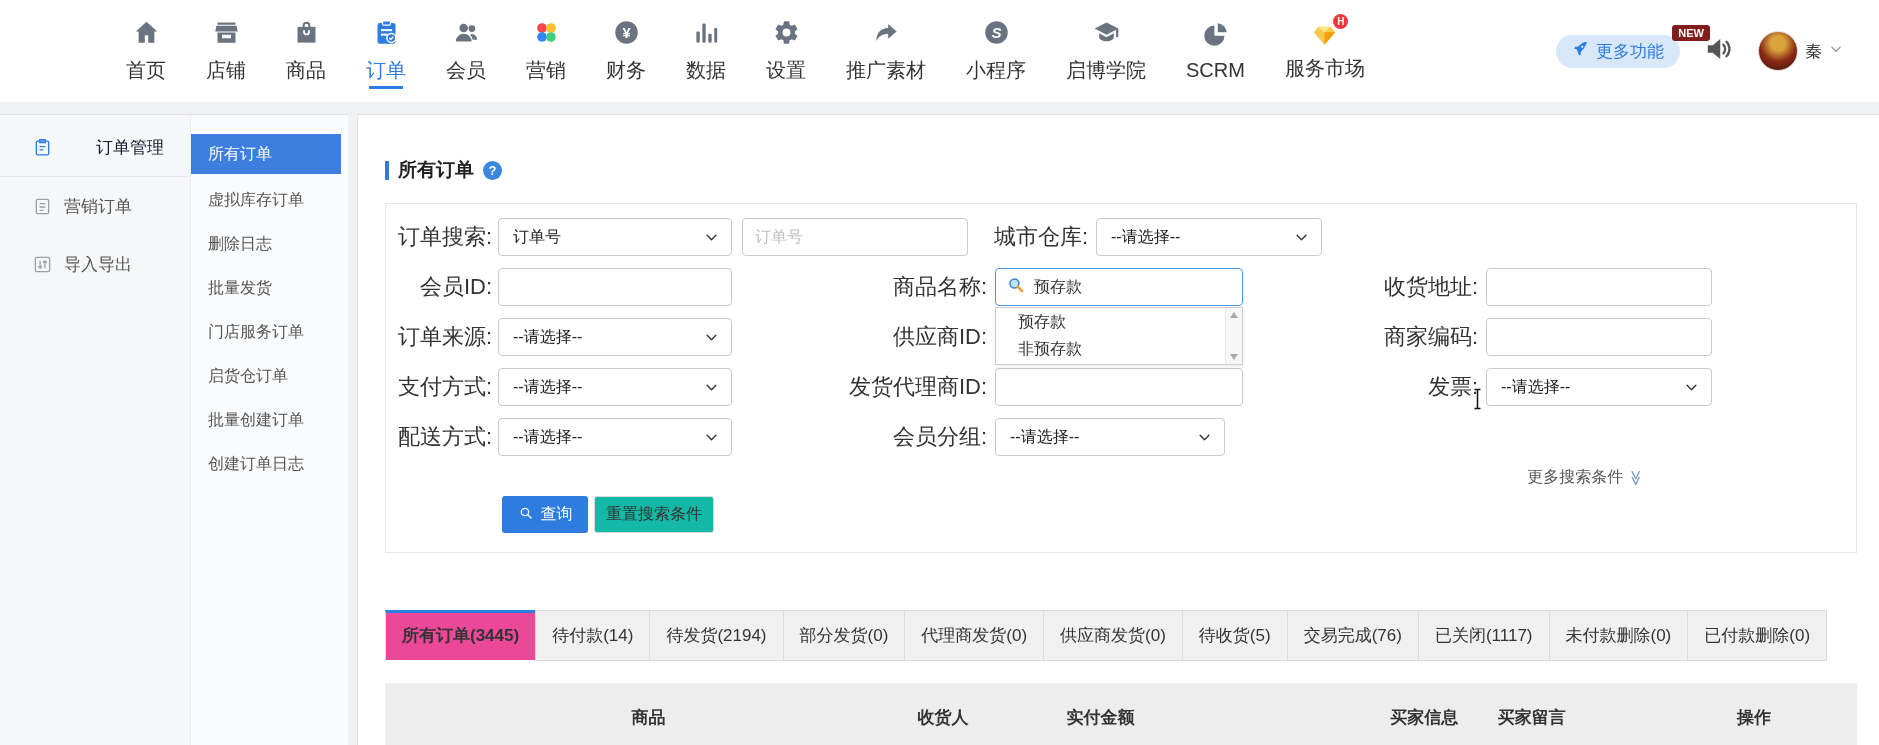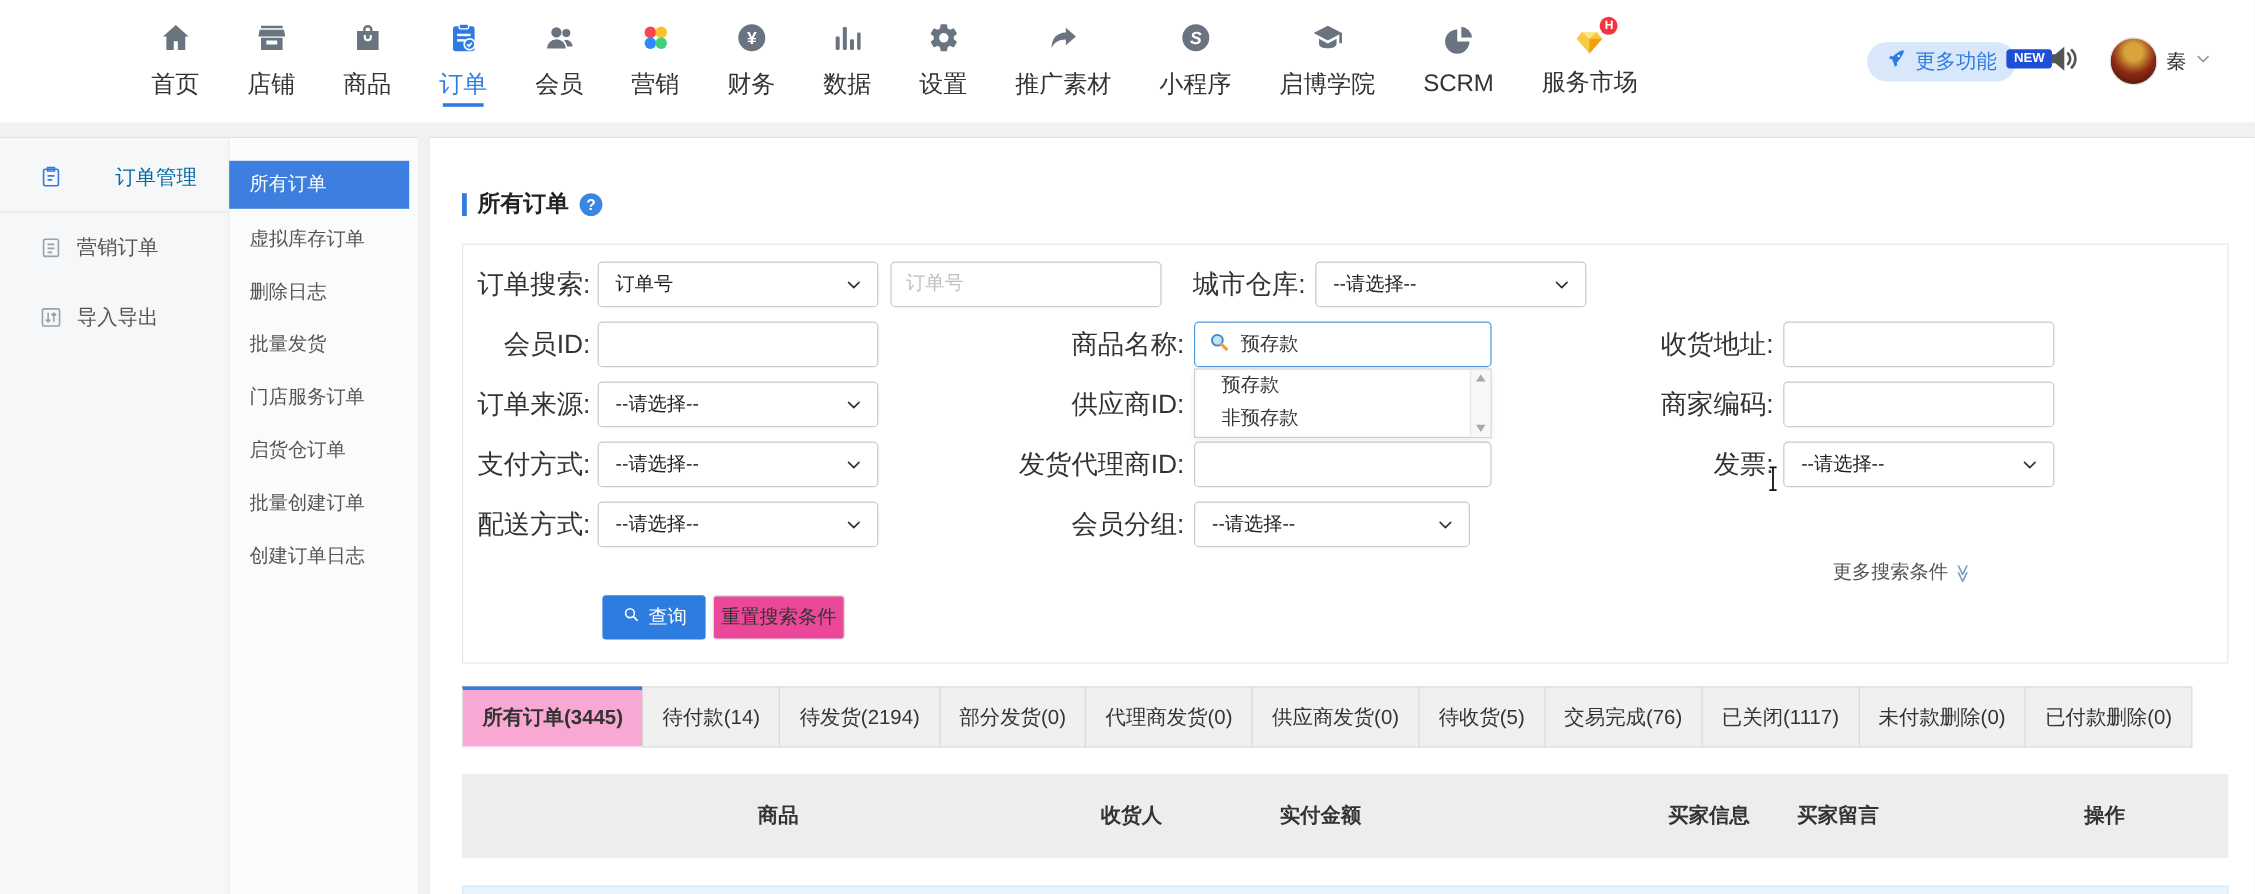--- a/index.html
+++ b/index.html
@@ -19,36 +19,36 @@
   .nav-item.active .nav-label { color:#2e7ce0; }
   .nav-item.active::after { content:""; position:absolute; bottom:13px; left:50%;
     transform:translateX(-50%); width:34px; height:3px; background:#2e7ce0; }
   .icon-wrap { position:relative; height:27px; }
   .h-badge { position:absolute; top:-7px; right:-10px; width:15px; height:15px; border-radius:50%;
     background:#f5353d; color:#fff; font-size:10px; font-weight:bold; display:flex;
     align-items:center; justify-content:center; }
   .nav-right { margin-left:auto; display:flex; align-items:center; gap:24px; }
   .more-pill { position:relative; height:33px; padding:0 16px; border-radius:17px; background:#d9e7fa;
     color:#2e7ce0; font-size:17px; display:flex; align-items:center; gap:7px; cursor:pointer; }
-  .new-badge { position:absolute; top:-10px; right:-30px; background:#1d4ed8; color:#fff;
-    font-size:11px; font-weight:bold; padding:2px 6px; border-radius:3px;margin-top:16px; }
+  .new-badge { position:absolute; top:-10px; right:-30px; background:#7f1d1d; color:#fff;
+    font-size:11px; font-weight:bold; padding:2px 6px; border-radius:3px; }
   .avatar { width:40px; height:40px; border-radius:50%;
     background:radial-gradient(circle at 50% 30%, #d9a43c 0 22%, #8a2a14 55%, #401008 100%);
     border:1px solid #ddd; }
   .user-box { display:flex; align-items:center; gap:7px; cursor:pointer; }
   .user-name { font-size:17px; color:#333; }
 
   
   .layout { display:flex; height:643px; padding-top:12px; background:#f0f1f3; }
   .sidebar { width:190px; background:#f6f7f8; border-top:1px solid #e2e2e2; padding-top:4px; }
   .side-item { height:58px; display:flex; align-items:center; gap:12px; padding-left:33px;
     font-size:17px; color:#555; cursor:pointer; }
   .side-item.first { border-bottom:1px solid #e8e8e8; }
   .side-item .sico { width:19px; height:19px; color:#9aa1a9; }
-  .side-item.active { color:#0369a1;gap:44px; }
+  .side-item.active { color:#0f172a;gap:44px; }
   .side-item.active .sico { color:#2e7ce0; }
 
   .submenu { width:158px; background:#fafbfc; border-top:1px solid #e2e2e2;
     border-left:1px solid #ececec; padding-top:19px; }
   .sub-item { height:44px; line-height:44px; padding-left:17px; font-size:16px; color:#555; cursor:pointer; }
   .sub-item.active { width:150px; height:40px; line-height:40px; background:#3e7edf; color:#fff; margin-bottom:4px; }
 
   .main { flex:1; margin-left:9px; background:#fff; border-top:1px solid #e2e2e2;
     border-left:1px solid #e3e3e3; padding:0 23px 0 27px; overflow:hidden; }
 
@@ -80,33 +80,33 @@
     border-left:1px solid #e8e8e8; display:flex; flex-direction:column; justify-content:space-between;
     align-items:center; padding:4px 0; }
   .tri-up { width:0; height:0; border-left:4px solid transparent; border-right:4px solid transparent;
     border-bottom:6px solid #a9a9a9; cursor:pointer; }
   .tri-dn { width:0; height:0; border-left:4px solid transparent; border-right:4px solid transparent;
     border-top:6px solid #a9a9a9; cursor:pointer; }
 
   .btn-search { position:absolute; left:116px; top:292px; width:86px; height:37px; background:#2e7ce0;
     border:none; border-radius:3px; color:#fff; font-size:16px; display:flex; align-items:center;
     justify-content:center; gap:7px; cursor:pointer; }
-  .btn-reset { position:absolute; left:208px; top:292px; width:110px; height:37px; background:#ec4899;
+  .btn-reset { position:absolute; left:208px; top:292px; width:120px; height:37px; background:#14b8a6;
     border:1px solid #d9d9d9; border-radius:3px; color:#333; font-size:16px; cursor:pointer; }
   .more-link { position:absolute; right:212px; top:263px; font-size:16px; color:#555; cursor:pointer;
     display:flex; align-items:center; gap:5px; }
   .dbl-chev { display:inline-block; transform:rotate(90deg); color:#7d9cc0; font-size:15px; }
   .ibeam { position:absolute; left:1086px; top:184px; z-index:12; }
 
   
   .tabs { display:flex; margin-top:19px; align-items:flex-end; }
   .tab { height:51px; line-height:49px; padding:0 16px; background:#f0f0f0; border:1px solid #dcdcdc;
     margin-left:-1px; font-size:17px; color:#333; white-space:nowrap; cursor:pointer; }
-  .tab.active { background:#f9a8d4; border-top:3px solid #2e7ce0; border-bottom:1px solid #fff;
-    line-height:45px; font-weight:bold; margin-left:0; }
+  .tab.active { background:#ec4899; border-top:3px solid #2e7ce0; border-bottom:1px solid #fff;
+    line-height:45px; font-weight:bold; margin-left:0;margin-top:38px; }
 
   
   .thead { position:relative; margin-top:22px; width:1472px; height:70px; background:#ededed; }
   .th { position:absolute; top:0; line-height:70px; font-size:17px; font-weight:bold; color:#333;
     transform:translateX(-50%); white-space:nowrap; }
   .th1{left:17.9%}.th2{left:37.9%}.th3{left:48.6%}.th4{left:70.6%}.th5{left:77.9%}.th6{left:93%}
 
   .row-strip { margin-top:23px; width:1472px; height:16px; background:#e8f3fc; border:1px solid #d6e9f8; }
 </style>
 </head>

